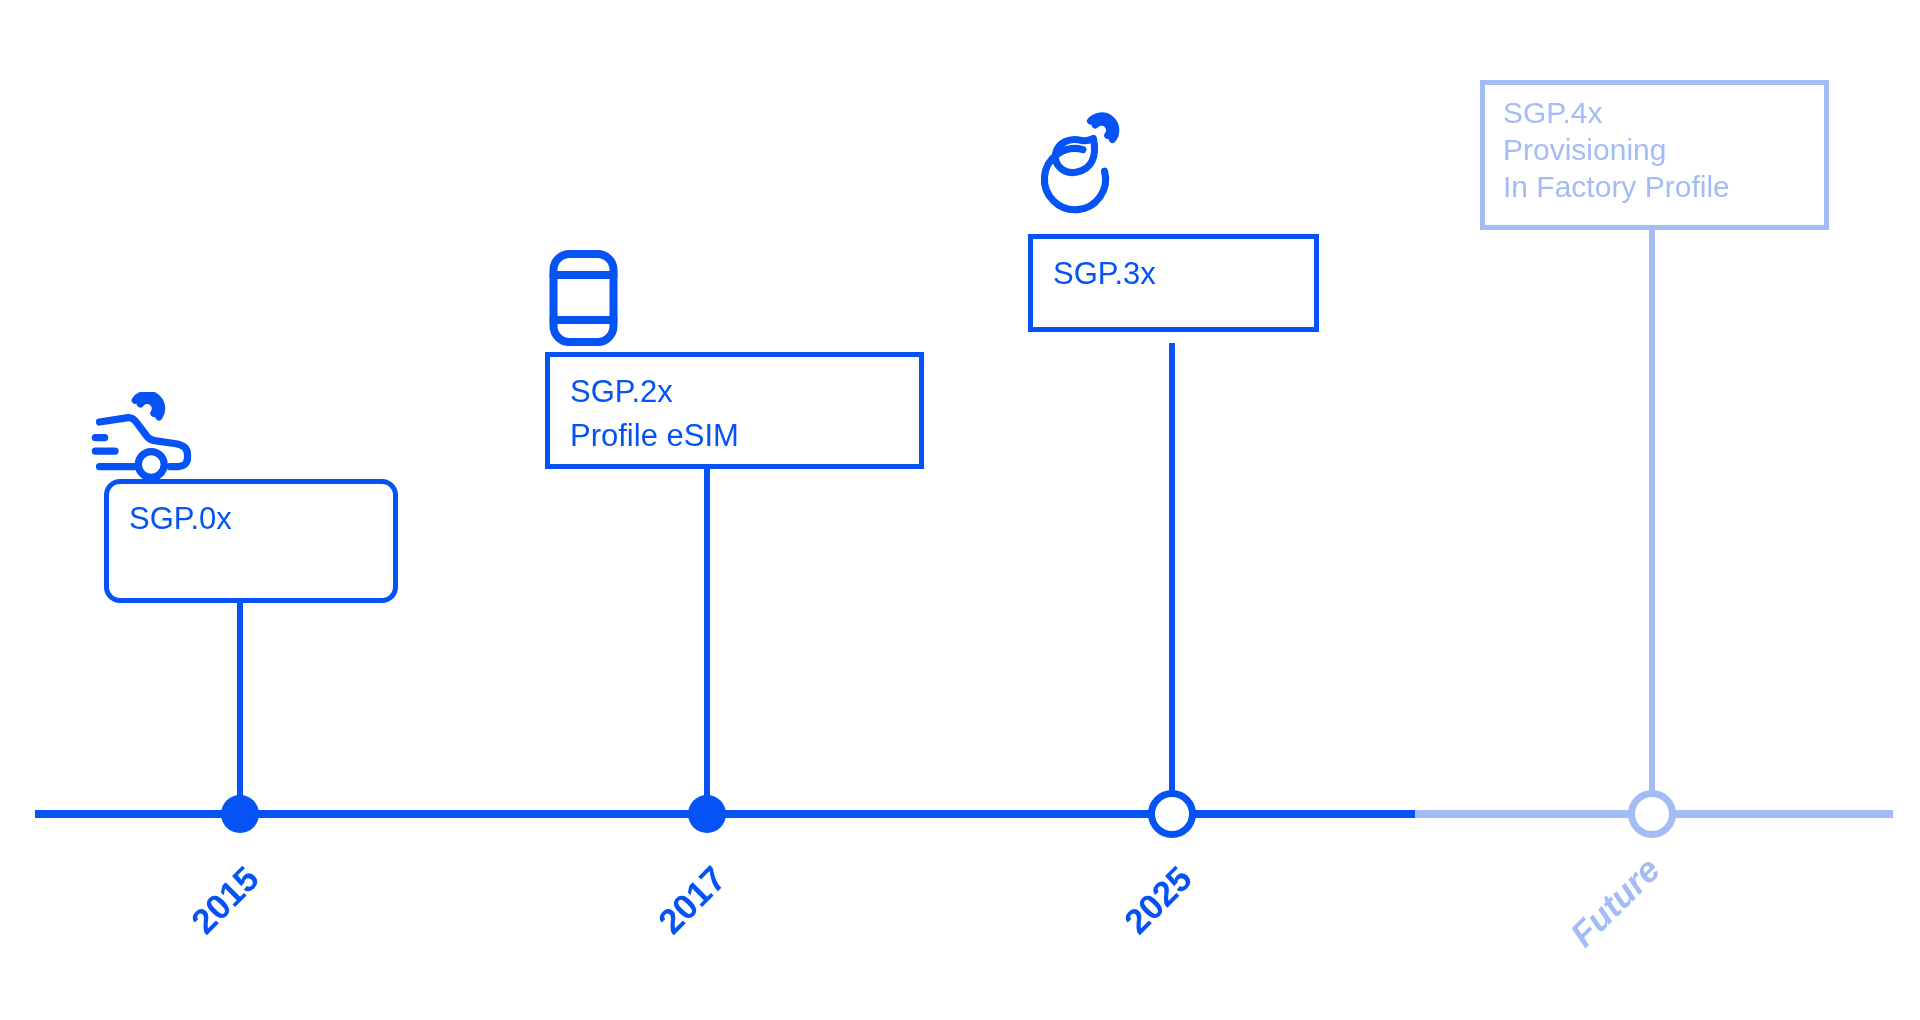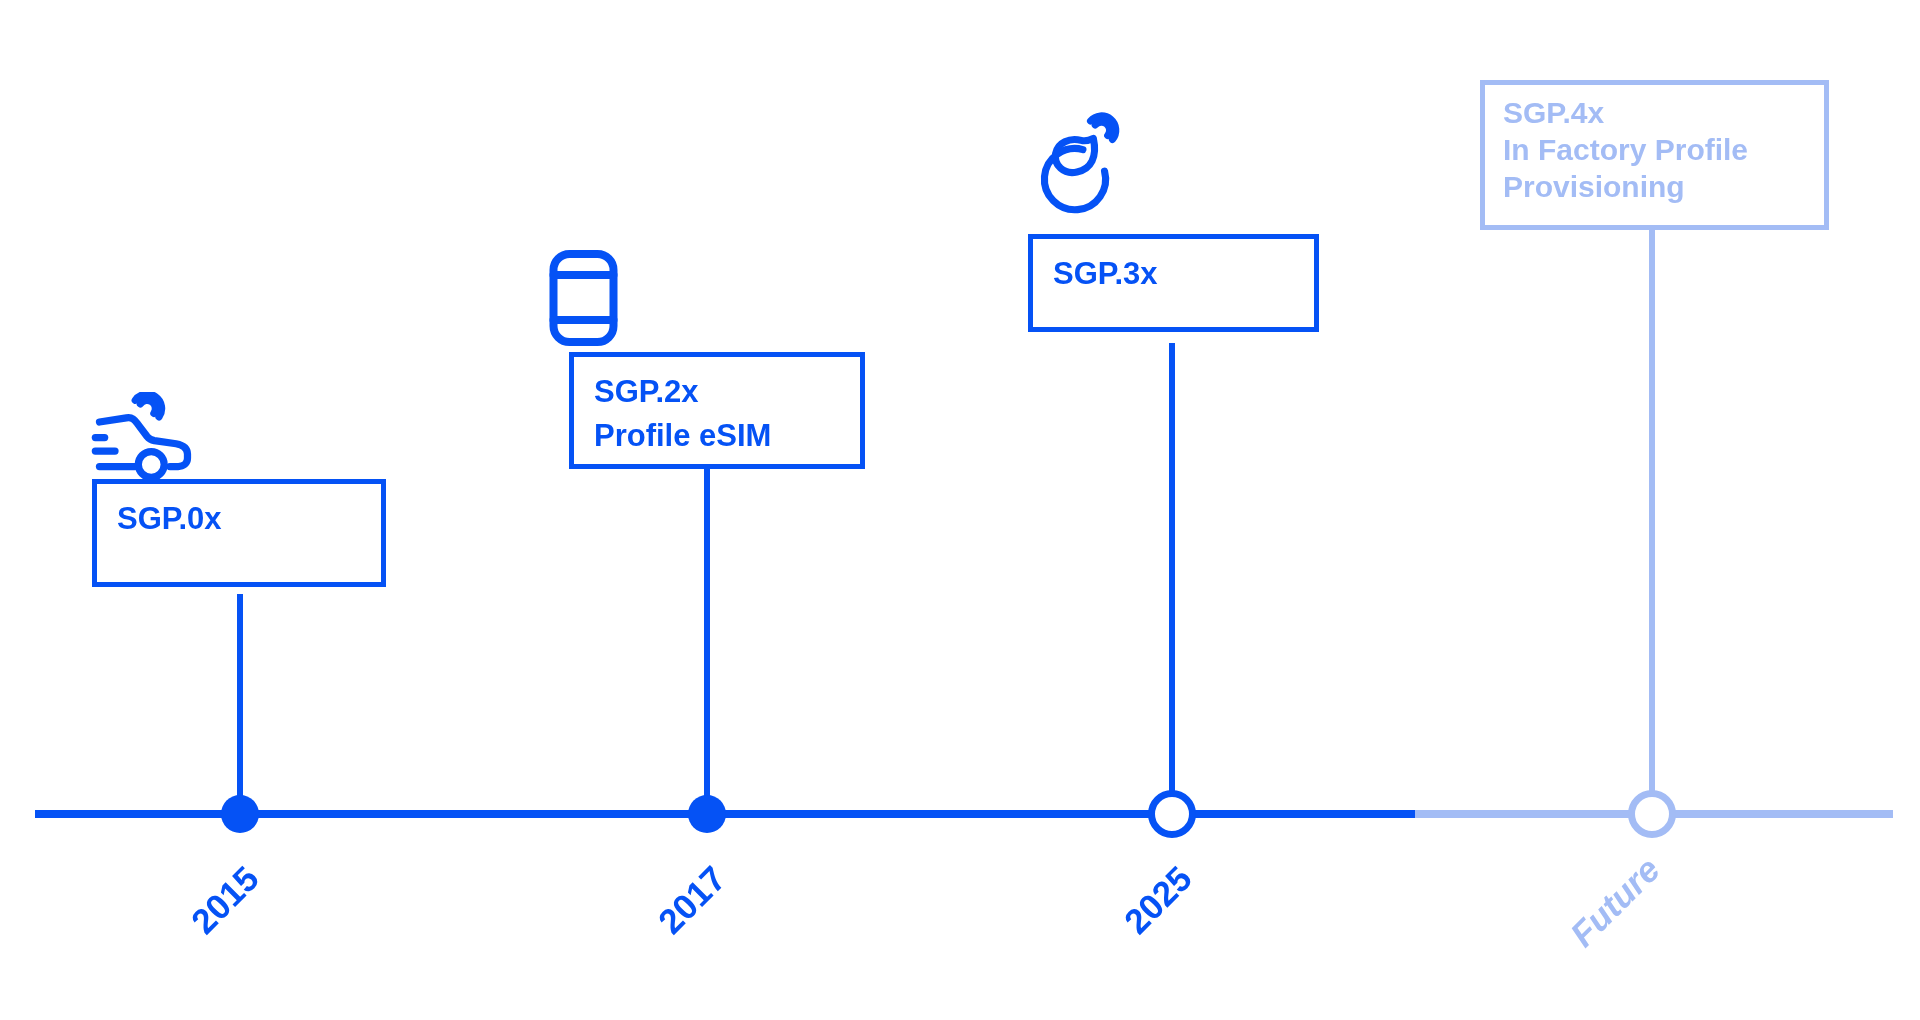--- a/index.html
+++ b/index.html
@@ -37,27 +37,27 @@
   .marker.m3 { left: 1148px; }
   .marker.m4 { left: 1628px; border-color: var(--future); }
 
   
   .box {
     position: absolute;
     box-sizing: border-box;
     background: #fff;
     border: 5px solid var(--primary);
     color: var(--primary);
-    font-weight: bold;
+    font-weight: normal;
     font-size: 31px;
     line-height: 1.42;
     padding: 13px 20px;
   }
-  .box.b1 { left: 92px;  top: 479px; width: 294px; height: 108px; }
-  .box.b2 { left: 545px; top: 352px; width: 296px; height: 117px; margin-left: 24px; }
+  .box.b1 { left: 104px;  top: 479px; width: 294px; height: 124px; border-radius: 16px; }
+  .box.b2 { left: 545px; top: 352px; width: 379px; height: 117px; }
   .box.b3 { left: 1028px; top: 234px; width: 291px; height: 98px; }
   .box.b4 {
     left: 1480px; top: 80px; width: 349px; height: 150px;
     border-color: var(--future); color: var(--future);
     font-size: 30px; line-height: 1.23; padding: 10px 18px;
   }
 
   
   .year {
     position: absolute;
@@ -142,22 +142,22 @@
         <path d="M 60 20 a 14 14 0 0 1 28 0"></path>
       </g>
     </svg>
   </div>
   <div class="box b3">
     <div>SGP.3x</div>
   </div>
 
   <div class="box b4">
     <div>SGP.4x</div>
+    <div>Provisioning</div>
     <div>In Factory Profile</div>
-    <div>Provisioning</div>
   </div>
 
   <div class="year y1">2015</div>
   <div class="year y2">2017</div>
   <div class="year y3">2025</div>
   <div class="year y4">Future</div>
 
 </div>
 
 </body></html>

